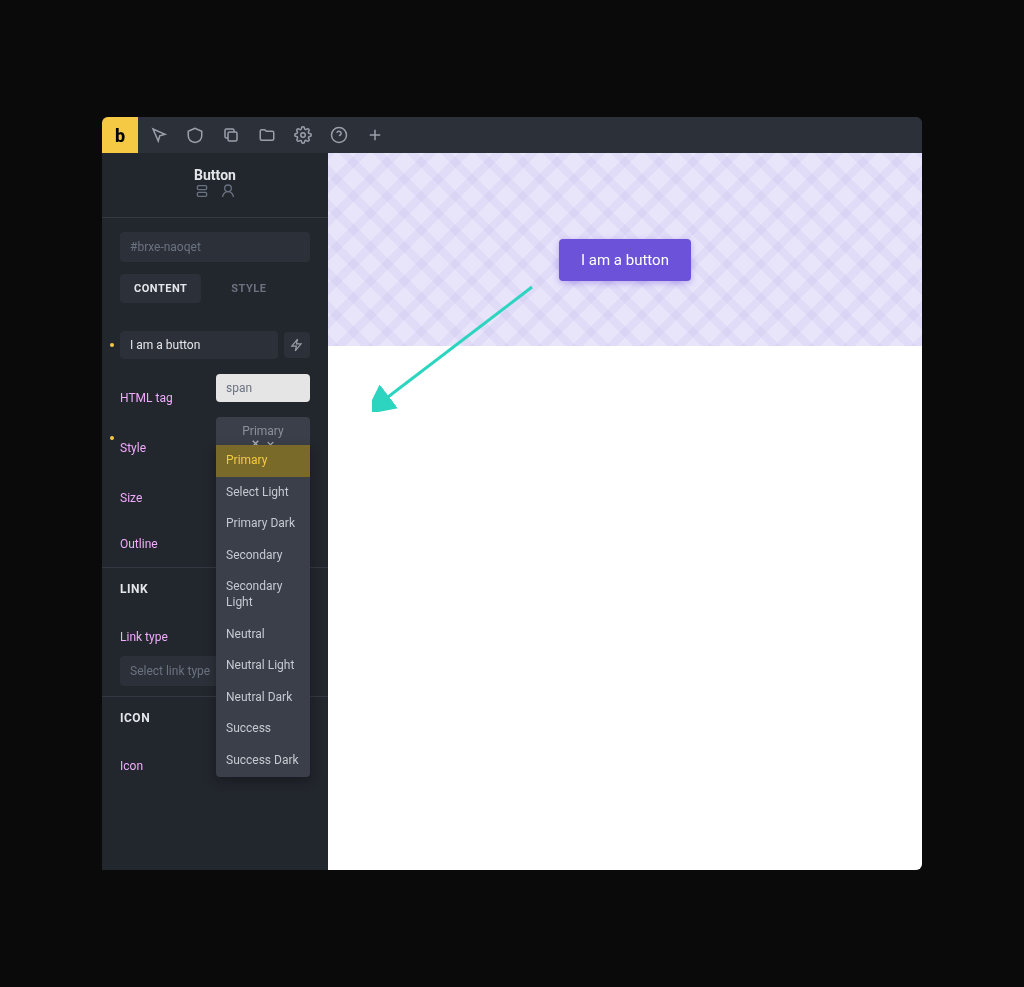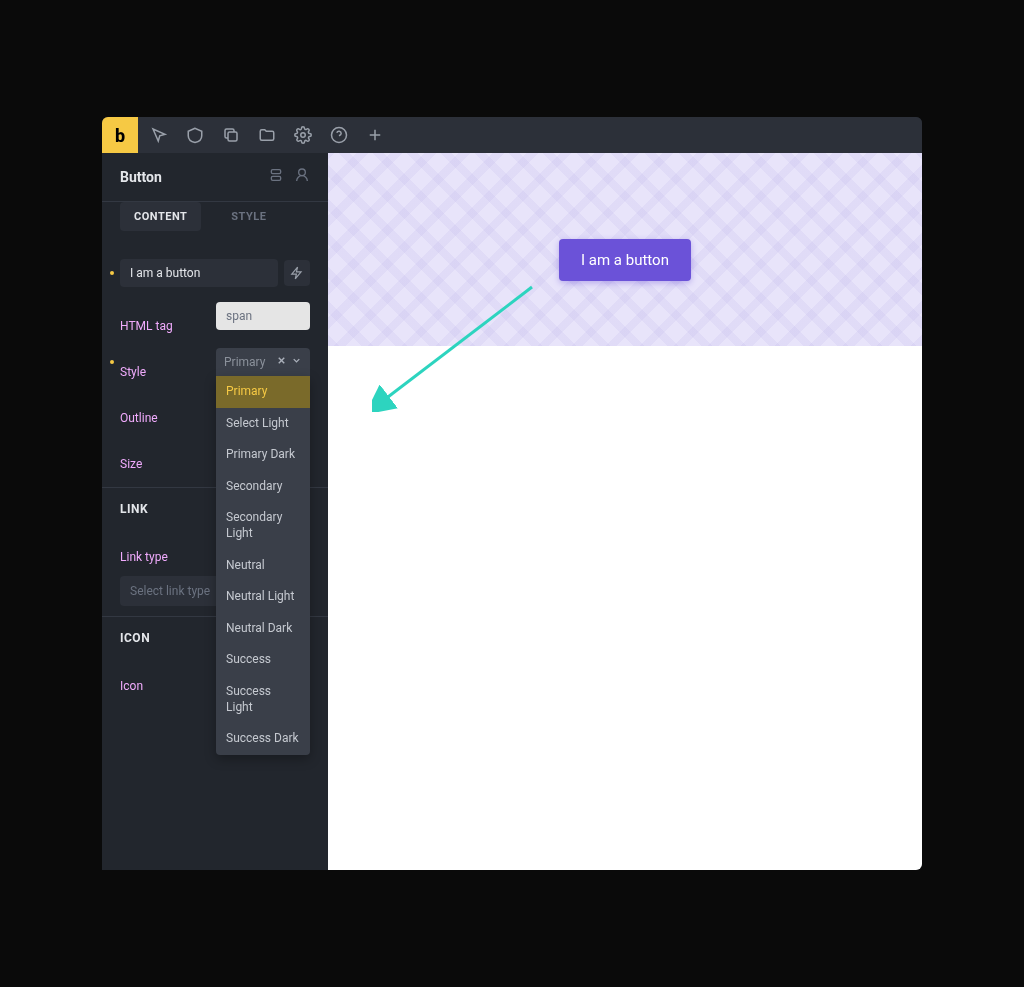--- a/index.html
+++ b/index.html
@@ -68,20 +68,21 @@
       display: flex;
       flex-direction: column;
       overflow: visible;
     }
     .panel-header {
       padding: 14px 18px;
       display: flex;
       align-items: center;
       justify-content: space-between;
       border-bottom: 1px solid #333842;
+      flex-direction: column;
     }
     .panel-title {
       font-weight: 700;
       font-size: 14px;
       color: #e4e6ea;
     }
     .header-icons {
       display: flex;
       gap: 10px;
       color: #6b7280;
@@ -171,20 +172,21 @@
       width: 94px;
       background: #3a3f49;
       border-radius: 4px 4px 0 0;
       padding: 7px 8px;
       font-size: 12px;
       color: #8b919b;
       display: flex;
       align-items: center;
       justify-content: space-between;
       position: relative;
+      flex-direction: column;
     }
     .style-select .sel-icons {
       display: flex;
       gap: 4px;
       color: #aab0ba;
     }
     .style-select .sel-icons svg { width: 11px; height: 11px; }
     .section-header {
       padding: 14px 18px 8px 18px;
       font-size: 12px;
@@ -324,20 +326,21 @@
           </span>
           <span>
             <svg viewBox="0 0 24 24" fill="none" stroke="currentColor" stroke-width="2">
                 <circle cx="12" cy="8" r="5"></circle>
                 <path d="M20 21a8 8 0 1 0-16 0"></path>
               </svg>
           </span>
         </div>
       </div>
 
+      <div class="class-input">#brxe-naoqet</div>
 
       <div class="tabs">
         <div class="tab active">CONTENT</div>
         <div class="tab">STYLE</div>
       </div>
 
       <div class="fields">
         <div class="field-row">
           <span class="dot"></span>
           <div class="text-input">I am a button</div>
@@ -371,34 +374,33 @@
             <div class="dropdown" id="style-dropdown">
                 <div class="dropdown-item selected">Primary</div>
                 <div class="dropdown-item">Select Light</div>
                 <div class="dropdown-item">Primary Dark</div>
                 <div class="dropdown-item">Secondary</div>
                 <div class="dropdown-item">Secondary Light</div>
                 <div class="dropdown-item">Neutral</div>
                 <div class="dropdown-item">Neutral Light</div>
                 <div class="dropdown-item">Neutral Dark</div>
                 <div class="dropdown-item">Success</div>
-                <div class="dropdown-item">Success Light</div>
                 <div class="dropdown-item">Success Dark</div>
               </div>
           </div>
         </div>
 
         <div class="field-row">
           <span class="dot hidden"></span>
+          <div class="field-label">Size</div>
+        </div>
+
+        <div class="field-row">
+          <span class="dot hidden"></span>
           <div class="field-label">Outline</div>
-        </div>
-
-        <div class="field-row">
-          <span class="dot hidden"></span>
-          <div class="field-label">Size</div>
         </div>
 
         <div class="section-header">LINK</div>
         <div class="field-row">
           <span class="dot hidden"></span>
           <div class="field-label">Link type</div>
         </div>
         <div class="link-type-input">Select link type</div>
 
         <div class="section-header">ICON</div>

